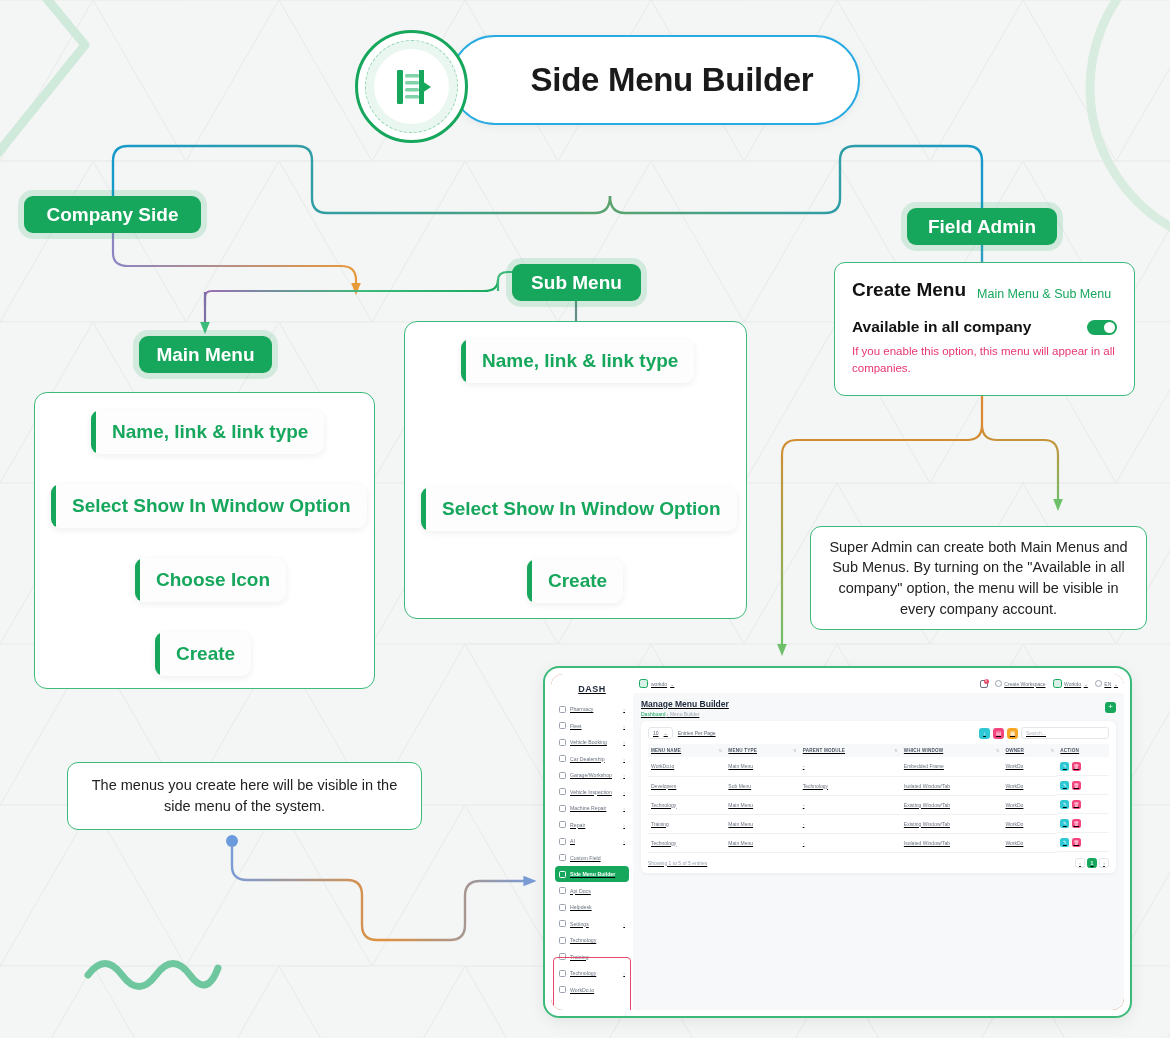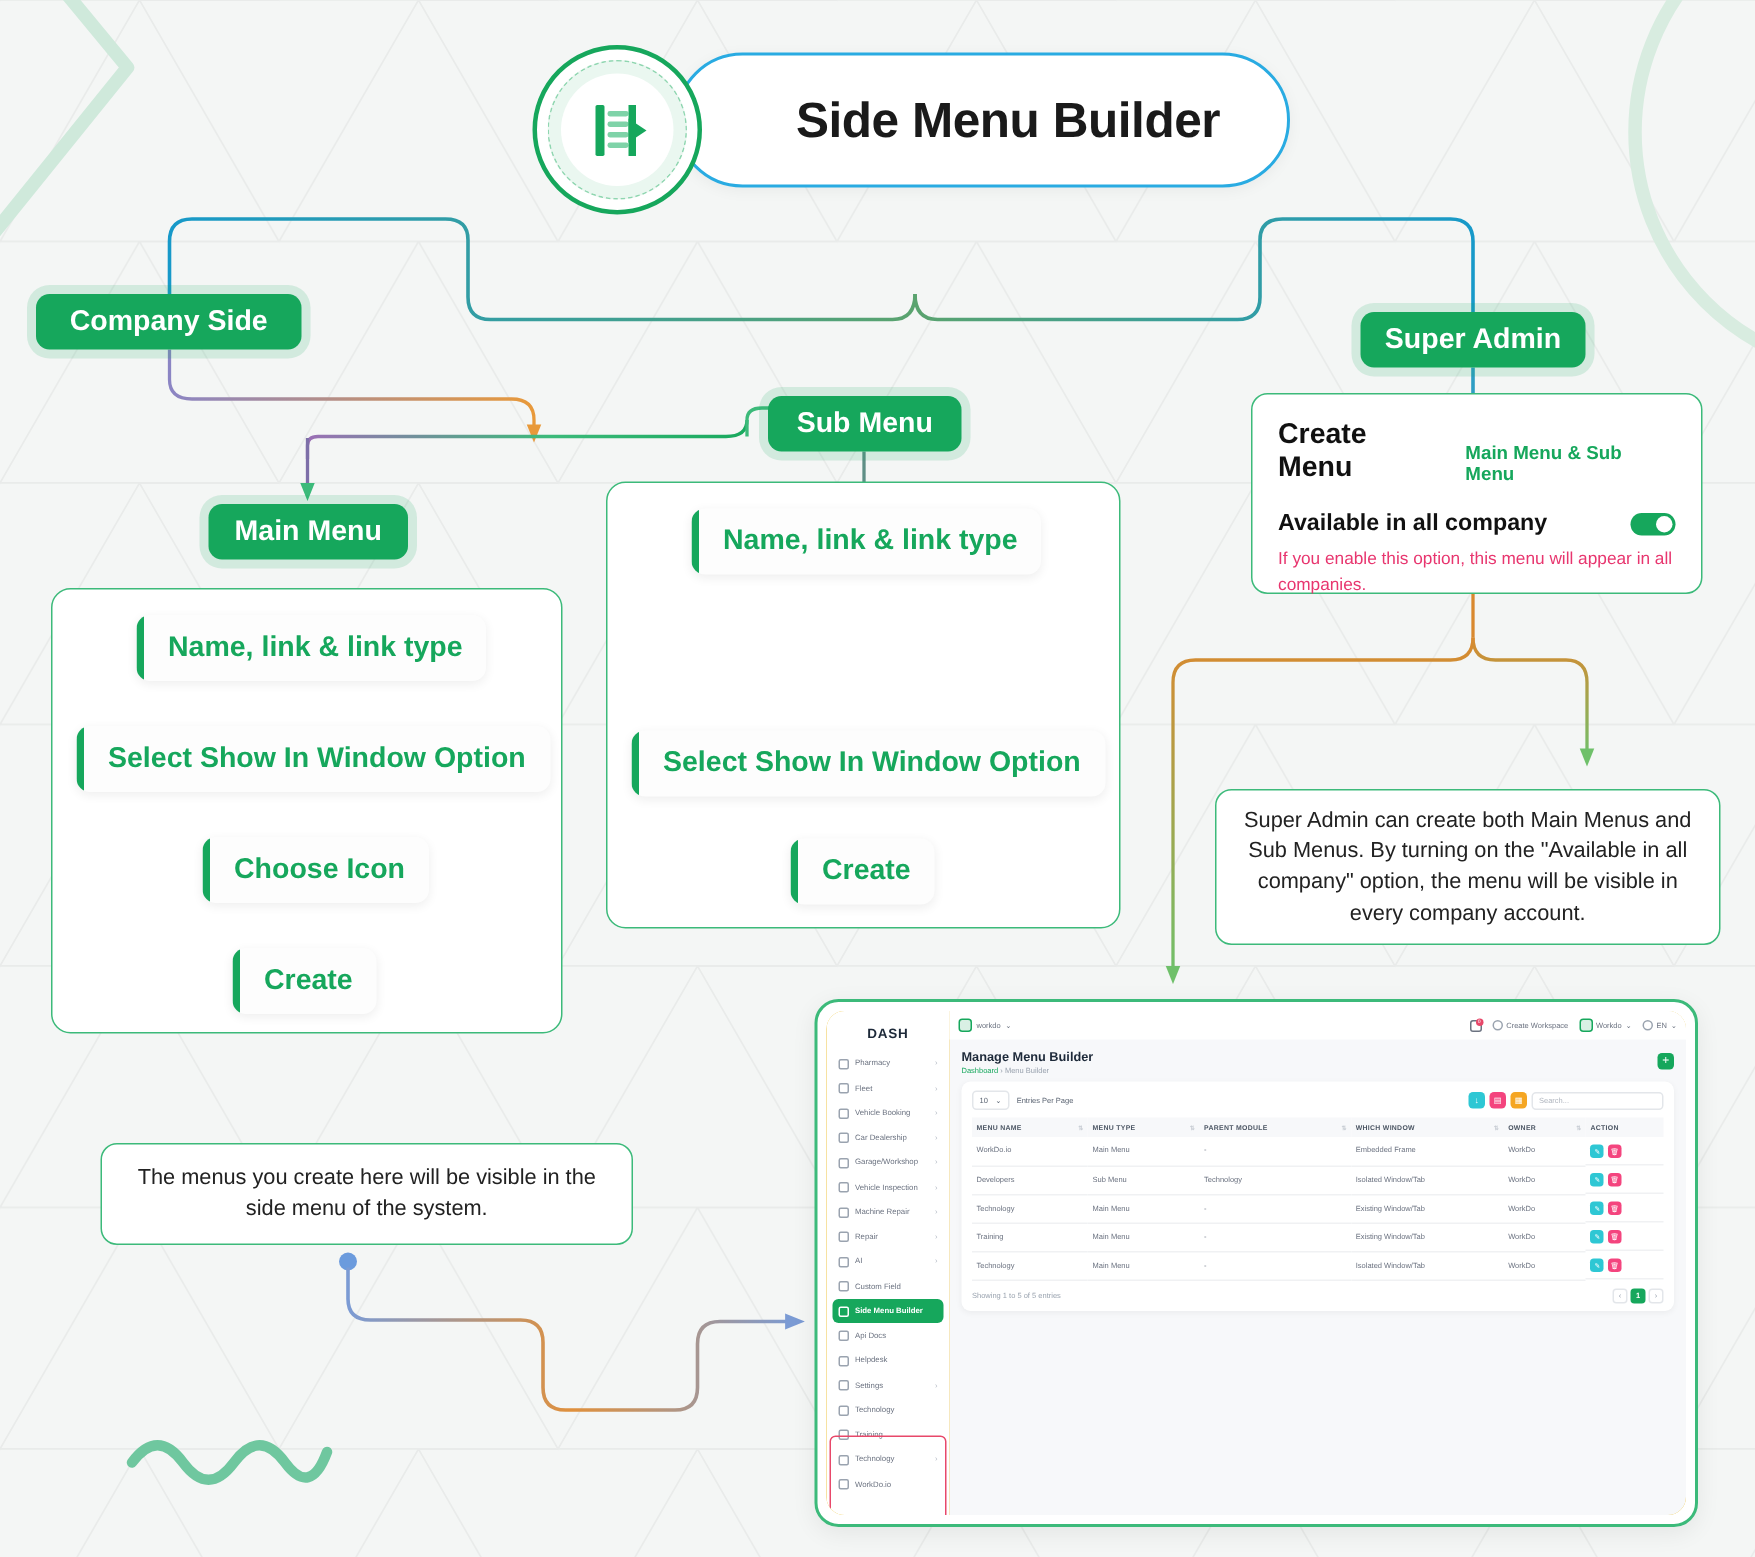--- a/index.html
+++ b/index.html
@@ -94,21 +94,21 @@
   #s-step4 { left: 527px; top: 559px; }
 
   
   #create-card {
     position: absolute; left: 834px; top: 262px; width: 301px; height: 134px;
     background: #fff; border: 1px solid #3cba7a; border-radius: 11px;
     padding: 16px 17px;
   }
   #create-card .hrow { display: flex; align-items: flex-end; gap: 11px; }
   #create-card .ctitle { font-size: 19px; font-weight: 700; color: #111; }
-  #create-card .csub { font-size: 12.5px; font-weight: 700; color: #16a75c; }
+  #create-card .csub { font-size: 12.5px; font-weight: 400; color: #16a75c; }
   #create-card .arow { display: flex; align-items: center; justify-content: space-between; margin-top: 17px; }
   #create-card .alabel { font-size: 15.5px; font-weight: 700; color: #111; }
   .toggle {
     width: 30px; height: 15px; border-radius: 8px; background: #16a75c;
     position: relative; flex: none;
   }
   .toggle::after {
     content: ""; position: absolute; right: 2px; top: 2px;
     width: 11px; height: 11px; border-radius: 50%; background: #fff;
   }
@@ -124,21 +124,21 @@
   }
   #note-super { left: 810px; top: 526px; width: 337px; height: 104px; font-size: 14.5px; }
   #note-left  { left: 67px;  top: 762px; width: 355px; height: 68px; font-size: 14.5px; }
 
   
   #app-mock {
     position: absolute; left: 543px; top: 666px; width: 589px; height: 352px;
     background: #fff; border: 2px solid #3cba7a; border-radius: 16px;
     overflow: hidden; box-shadow: 0 4px 16px rgba(0,0,0,.07);
   }
-  #app-inner { position: absolute; inset: 6px; display: flex; border-radius: 12px; overflow: hidden; background: #eab308; }
+  #app-inner { position: absolute; inset: 6px; display: flex; border-radius: 12px; overflow: hidden; background: #c2410c; text-decoration: underline; }
 
   
   #app-sidebar {
     width: 82px; background: #fff; flex: none;
     padding: 6px 4px 0 4px; position: relative;
   }
   #app-logo {
     font-size: 9px; font-weight: 800; color: #1d2939;
     letter-spacing: .5px; text-align: center; padding: 4px 0 7px 0;
   }
@@ -345,21 +345,21 @@
           <path d="M33 9 h5 v34 h-5 z" fill="#16a75c"></path>
           <path d="M33 18 L45 26 L33 34 Z" fill="#16a75c"></path>
         </svg>
       </div>
     </div>
   </div>
 
   <div class="chip" id="chip-company">Company Side</div>
   <div class="chip" id="chip-main">Main Menu</div>
   <div class="chip" id="chip-sub">Sub Menu</div>
-  <div class="chip" id="chip-super">Super Admin</div>
+  <div class="chip" id="chip-super">Field Admin</div>
 
   <div class="panel" id="panel-main"></div>
   <div class="step" id="m-step1">
       <span>Name, link &amp; link type</span>
     </div>
   <div class="step" id="m-step2">
       <span>Select Show In Window Option</span>
     </div>
   <div class="step" id="m-step3">
       <span>Choose Icon</span>

